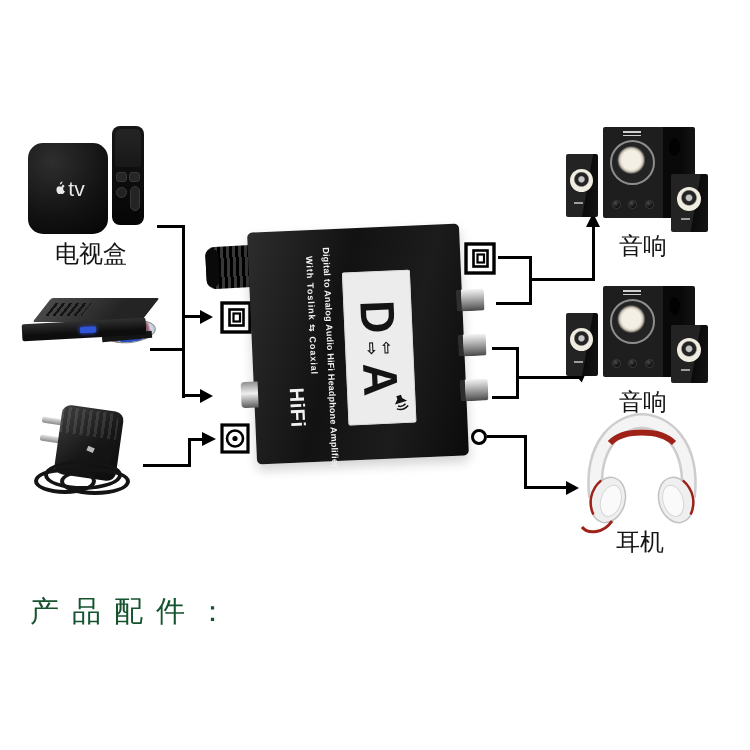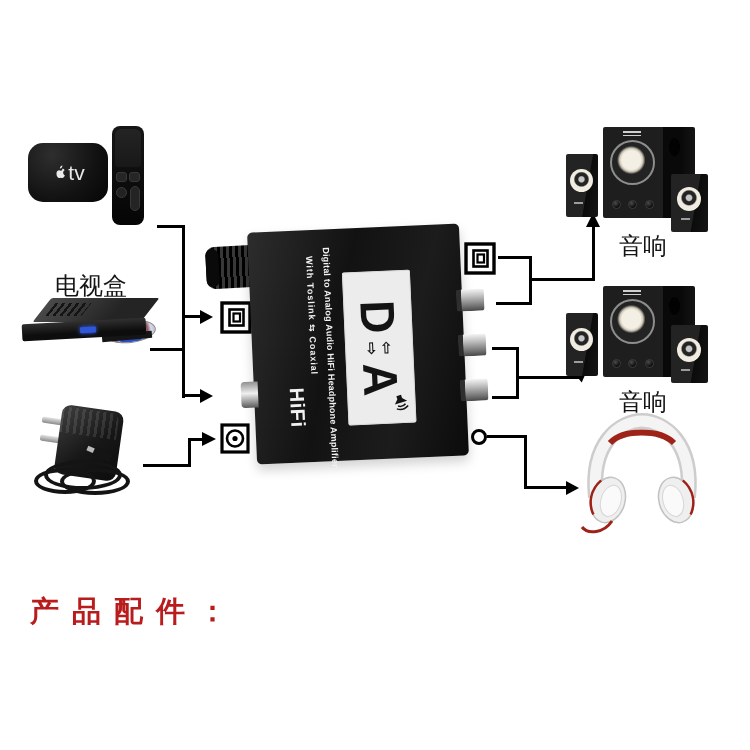--- a/index.html
+++ b/index.html
@@ -9,21 +9,21 @@
   .abs { position:absolute; }
 
   
   .line { position:absolute; background:#000; }
   .ah-r  { position:absolute; width:0; height:0; border-top:7px solid transparent;
            border-bottom:7px solid transparent; border-left:13px solid #000; }
   .ah-up { position:absolute; width:0; height:0; border-left:7px solid transparent;
            border-right:7px solid transparent; border-bottom:14px solid #000; }
 
   
-  .appletv { position:absolute; left:28px; top:143px; width:80px; height:59px; border-radius:15px;
+  .appletv { position:absolute; left:28px; top:143px; width:80px; height:91px; border-radius:15px;
              background:radial-gradient(circle at 30% 20%, #2e2e2e, #121212 60%, #050505);
              display:flex; align-items:center; justify-content:center; }
   .appletv-logo { color:#e9e9e9; font-size:21px; font-weight:400; display:flex; align-items:center; gap:1px; }
   .remote { position:absolute; left:112px; top:126px; width:32px; height:99px; border-radius:8px;
             background:linear-gradient(#161616,#050505); }
   .remote .touch { position:absolute; left:3px; top:3px; width:26px; height:38px; border-radius:6px 6px 3px 3px;
                    background:linear-gradient(#242424,#181818); }
   .remote .btn { position:absolute; width:11px; height:10px; border-radius:3px; background:#262626; border:1px solid #383838; }
   .remote .rbtn { position:absolute; width:11px; height:11px; border-radius:50%; background:#222; border:1px solid #3a3a3a; }
   .remote .pill { position:absolute; width:10px; height:25px; border-radius:5px; background:#242424; border:1px solid #383838; }
@@ -88,21 +88,21 @@
                background:repeating-linear-gradient(#cfcfcf 0 1.5px, transparent 1.5px 3.5px); }
   .sub .knb { position:absolute; top:73px; width:9px; height:9px; border-radius:50%;
               background:radial-gradient(circle at 35% 30%, #4c4c4c, #0a0a0a 70%); border:1px solid #3c3c3c; }
   .sat { position:absolute; background:linear-gradient(100deg,#232323 0 62%, #0b0b0b 64%, #151515); border-radius:2px; }
   .sat .drv { position:absolute; border-radius:50%;
               background:radial-gradient(circle at 50% 45%, #c6c6c6 0 15%, #242424 22% 38%, #f0ece1 46% 72%, #4a4a4a 80%, #101010 100%); }
   .sat .dash { position:absolute; width:9px; height:2px; background:#9d9d9d; }
 
   
   .devlabel { position:absolute; text-align:center; color:#141414; }
-  .bottom-title { position:absolute; left:30px; top:592px; font-size:29px; font-weight:bold; letter-spacing:13px; color:#b91c1c; }
+  .bottom-title { position:absolute; left:30px; top:592px; font-size:29px; font-weight:normal; letter-spacing:13px; color:#14532d; }
 </style>
 </head>
 <body>
 
 <div class="canvas">
 
   <div class="appletv">
     <div class="appletv-logo">
       <svg width="16" height="18" viewBox="0 0 22 22">
           <path fill="#e9e9e9" d="M13.1 2.2c.6-.8 1.7-1.4 2.6-1.4.1 1-.3 2-.9 2.8-.6.8-1.6 1.4-2.6 1.3-.1-1 .4-2 .9-2.7zM15.4 5.3c1.4 0 2.6.7 3.3 1.9-1.2.7-2 1.9-2 3.4 0 1.7 1 3 2.4 3.5-.6 1.5-2 3.9-3.4 3.9-.8 0-1.4-.5-2.3-.5-.9 0-1.6.5-2.3.5-1.6 0-3.6-3-3.6-6.1 0-3.1 2-4.6 3.8-4.6.9 0 1.7.6 2.3.6.5 0 1.2-.6 1.8-.6z"></path>
@@ -110,21 +110,21 @@
       <span>tv</span>
     </div>
   </div>
   <div class="remote">
     <div class="touch"></div>
     <div class="btn" style="left:4px; top:46px;"></div>
     <div class="btn" style="left:17px; top:46px;"></div>
     <div class="rbtn" style="left:4px; top:61px;"></div>
     <div class="pill" style="left:18px; top:60px;"></div>
   </div>
-  <div class="devlabel" style="left:36px; top:238px; width:110px; font-size:24px;margin-top:32px;">电视盒</div>
+  <div class="devlabel" style="left:36px; top:238px; width:110px; font-size:24px;">电视盒</div>
 
   <div class="dvd">
     <div class="top">
         <div class="vents"></div>
       </div>
     <div class="disc"></div>
     <div class="tray"></div>
     <div class="front">
       <div class="display"></div>
     </div>
@@ -269,16 +269,17 @@
       <ellipse cx="33" cy="95" rx="10" ry="16" fill="#fafafa" stroke="#d6d6d6" stroke-width="1"></ellipse>
       <path d="M18 78 C10 90 12 104 20 113" fill="none" stroke="#9e2218" stroke-width="2.5"></path>
     </g>
     <g transform="rotate(-16 98 95)">
       <ellipse cx="98" cy="95" rx="17" ry="23" fill="#efefef" stroke="#c2c2c2" stroke-width="1.5"></ellipse>
       <ellipse cx="95" cy="95" rx="10" ry="16" fill="#fafafa" stroke="#d6d6d6" stroke-width="1"></ellipse>
       <path d="M110 78 C118 90 116 104 108 113" fill="none" stroke="#9e2218" stroke-width="2.5"></path>
     </g>
     <path d="M34 116 C26 128 10 130 4 122" fill="none" stroke="#9e2218" stroke-width="3"></path>
   </svg>
+  <div class="devlabel" style="left:595px; top:526px; width:90px; font-size:24px;">耳机</div>
 
   <div class="bottom-title">产品配件：</div>
 
 </div>
 
 </body></html>

